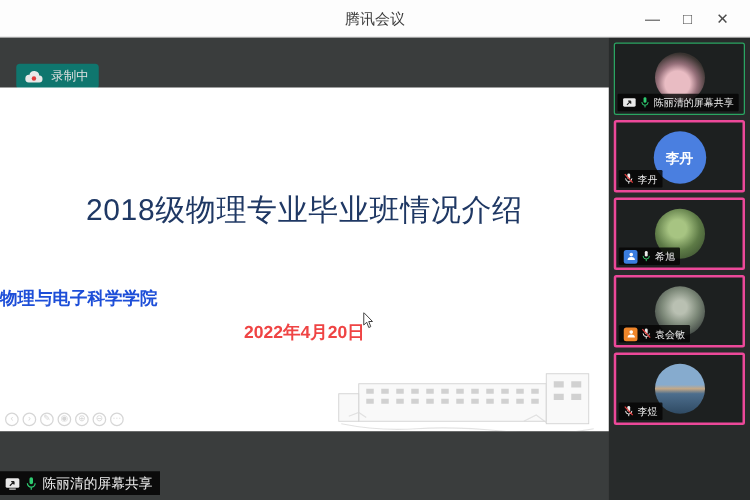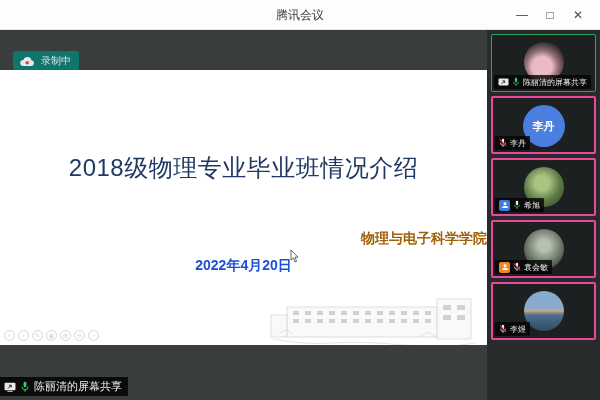--- a/index.html
+++ b/index.html
@@ -18,22 +18,22 @@
   .app { flex:1; display:flex; position:relative; overflow:hidden; }
   .main { width:487px; position:relative; background:#3a3d3d; }
 
   
   .rec-badge { position:absolute; left:13px; top:11px; display:flex; align-items:center; gap:6px; background:#0f766e; border-radius:3px; padding:3px 8px 3px 6px;margin-top:10px; }
   .rec-badge span { font-size:10px; color:#e2e2e2; }
 
   
   .slide { position:absolute; left:0; top:40px; width:487px; height:275px; background:#ffffff; overflow:hidden; }
   .slide-title { position:absolute; top:82px; left:0; width:100%; text-align:center; font-size:24px; font-weight:normal; color:#1f3864; letter-spacing:0.5px; }
-  .slide-subtitle { position:absolute; top:160px; left:0; width:100%; text-align:right; font-size:14px; font-weight:bold; color:#a16207; }
-  .slide-date { position:absolute; top:187px; left:0; width:100%; text-align:center; font-size:14px; font-weight:bold; color:#1d4ed8; }
+  .slide-subtitle { position:absolute; top:160px; left:0; width:100%; text-align:left; font-size:14px; font-weight:bold; color:#1d4ed8; }
+  .slide-date { position:absolute; top:187px; left:0; width:100%; text-align:center; font-size:14px; font-weight:bold; color:#ef4444; }
   .cursor { position:absolute; left:290px; top:180px; }
 
   .watermark { position:absolute; right:8px; bottom:-6px; opacity:0.45; }
   .presenter-controls { position:absolute; left:4px; bottom:4px; display:flex; gap:3px; opacity:0.35; }
   .pc-btn { width:11px; height:11px; border:1px solid #8a8a8a; border-radius:50%; color:#8a8a8a; font-size:7px; line-height:9px; text-align:center; background:#fff; }
 
   
   .share-banner { position:absolute; left:0; bottom:4px; background:#0b0b0b; display:flex; align-items:center; gap:4px; padding:2px 6px 2px 4px; }
   .share-banner span { font-size:11px; color:#f0f0f0; }
 

